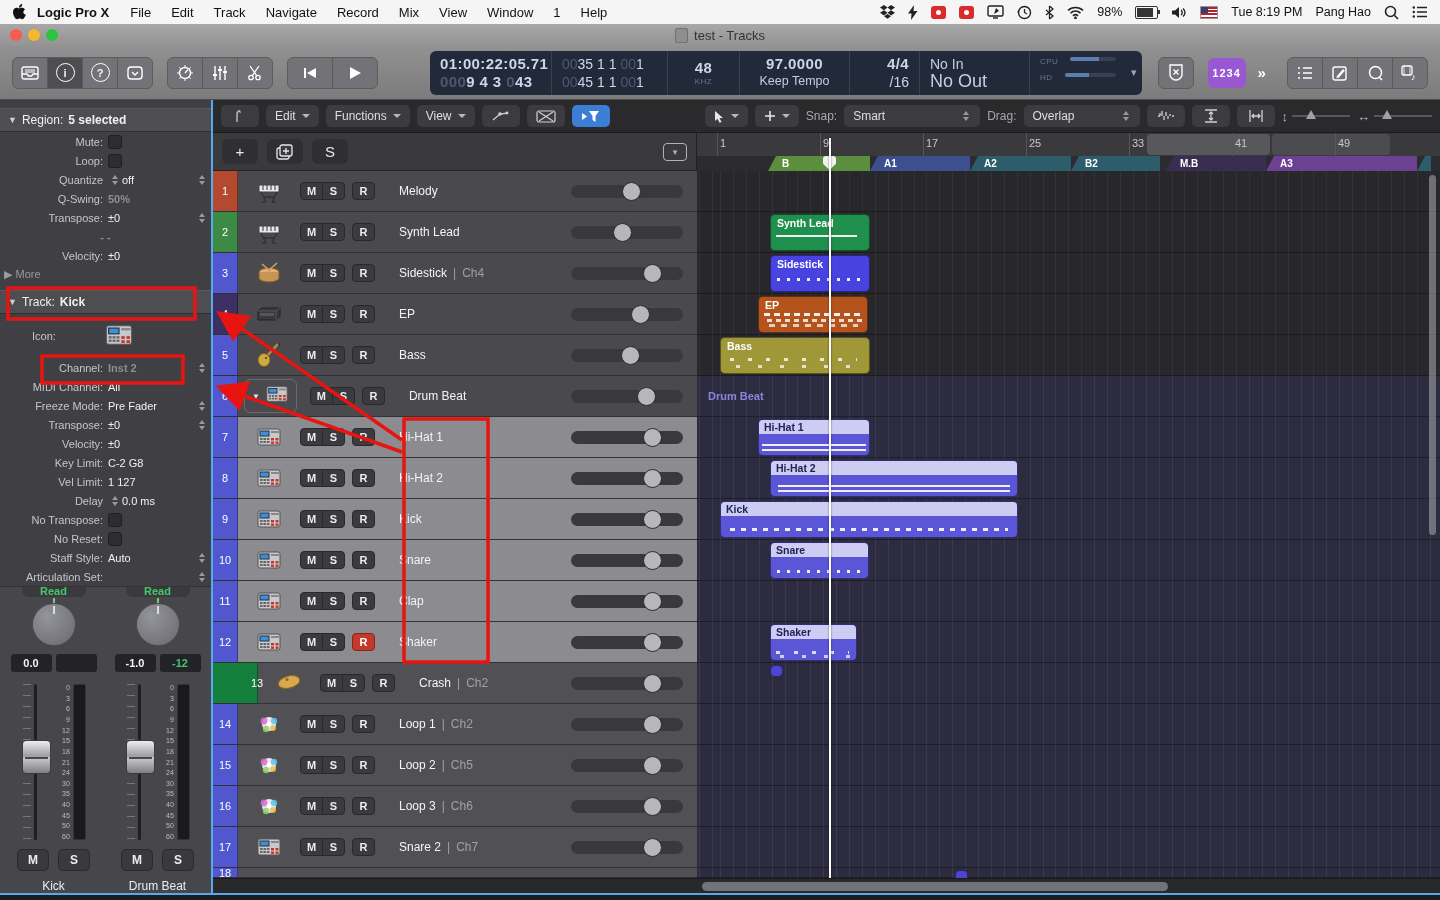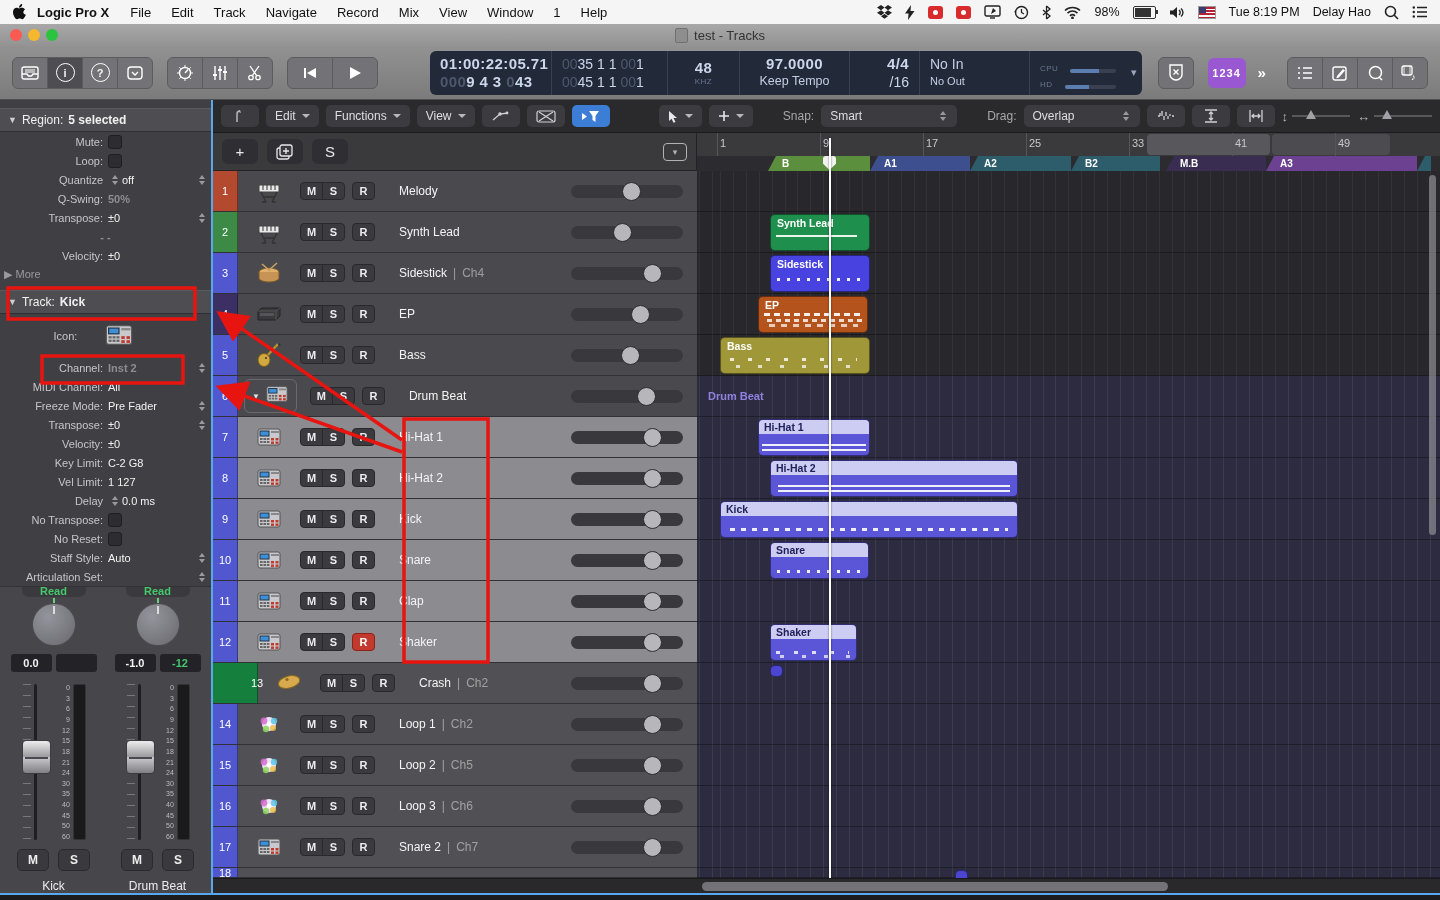--- a/index.html
+++ b/index.html
@@ -42,21 +42,21 @@
   .circle-g{width:17px;height:17px;border:1.6px solid #fff;border-radius:50%;display:flex;align-items:center;justify-content:center;font-size:11px;font-weight:bold;}
   
   #lcd{height:44px;margin-left:38px;background:#222938;border-radius:6px;display:flex;color:#ccd6ea;overflow:hidden;}
   .lcd-sec{border-right:1px solid #39404f;display:flex;flex-direction:column;justify-content:center;padding:3px 10px;box-sizing:border-box;}
   .lcd-row{display:flex;align-items:baseline;white-space:pre;}
   .lcd-big{font-size:15px;font-weight:bold;letter-spacing:0.4px;line-height:18px;}
   .lcd-md{font-size:14px;font-weight:normal;line-height:18px;}
   .lcd-sm{font-size:12.5px;line-height:17px;color:#c3cfe4;}
   .lcd-dim{color:#4d586f;}
   .lcd-label{font-size:8px;color:#6b7690;letter-spacing:0.5px;}
-  .meter-row{display:flex;align-items:flex-end;gap:12px;height:16px;}
+  .meter-row{display:flex;align-items:flex-start;gap:12px;height:16px;}
   .meter-bar{width:58px;height:4px;background:#39404f;border-radius:2px;position:relative;overflow:hidden;}
   .meter-bar i{position:absolute;left:0;top:0;bottom:0;background:#5c7db0;}
   .lcd-chev{display:flex;align-items:center;padding:0 5px;color:#9aa6bd;font-size:11px;}
   .purple-btn{height:30px;width:38px;margin-left:14px;background:#9а57d3;background:#9957d2;border-radius:6px;
               color:#fff;font-size:11px;font-weight:bold;display:flex;align-items:center;justify-content:center;letter-spacing:1px;}
   .chev2{color:#fff;font-size:15px;font-weight:bold;margin-left:12px;}
   
   #inspector{position:absolute;left:0;top:100px;width:211px;height:793px;background:#404044;color:#d8d8dc;font-size:11px;}
   .insp-header{position:absolute;left:0;right:0;height:24px;background:#4e4e52;border-top:1px solid #5a5a5e;
                border-bottom:1px solid #303034;display:flex;align-items:center;padding:0 8px;box-sizing:border-box;color:#f0f0f0;font-size:12px;gap:5px;}
@@ -66,21 +66,21 @@
   .insp-row .val{font-weight:normal;color:#f2f2f2;}
   .insp-row .val.dim{color:#8e8e92;font-weight:bold;}
   .cbox{width:12px;height:12px;border-radius:3px;background:#2d2d31;border:1px solid #1f1f23;}
   .stp{margin-left:auto;display:flex;flex-direction:column;gap:2px;padding-right:2px;}
   .stp i{width:0;height:0;border-left:3.5px solid transparent;border-right:3.5px solid transparent;}
   .stp i.up{border-bottom:4px solid #9a9a9e;}
   .stp i.dn{border-top:4px solid #9a9a9e;}
   .stp-inline{display:inline-flex;flex-direction:column;gap:2px;margin:0 4px;vertical-align:middle;}
   .tri{font-size:9px;color:#cfcfd3;}
   #icon-row{position:absolute;left:0;right:0;top:218px;height:36px;display:flex;align-items:center;}
-  #icon-row .lb{width:104px;text-align:center;color:#c6c6ca;padding-right:5px;box-sizing:border-box;padding-left:32px;}
+  #icon-row .lb{width:104px;text-align:left;color:#c6c6ca;padding-right:5px;box-sizing:border-box;padding-left:32px;}
   
   #strips{position:absolute;left:0;right:0;top:486px;bottom:0;background:#47474b;border-top:1px solid #333;
           display:flex;justify-content:center;gap:14px;overflow:hidden;}
   .strip{width:90px;display:flex;flex-direction:column;align-items:center;}
   .read-pill{margin-top:-6px;width:64px;height:16px;background:#3a3a3e;border-radius:0 0 7px 7px;color:#45c76c;
              font-size:11px;font-weight:bold;display:flex;align-items:flex-end;justify-content:center;}
   .knob{margin-top:6px;width:42px;height:42px;border-radius:50%;border:1px solid #4c4c50;position:relative;
         background:radial-gradient(circle at 35% 30%,#94949c,#68686d);}
   .knob:before{content:"";position:absolute;left:50%;top:-6px;width:2px;height:5px;background:#6fcf85;transform:translateX(-50%);}
   .knob:after{content:"";position:absolute;left:50%;top:2px;width:2px;height:8px;background:#dcdce0;transform:translateX(-50%);}
@@ -104,21 +104,21 @@
           font-size:12px;font-weight:bold;display:flex;align-items:center;justify-content:center;}
   .strip-name{margin-top:8px;font-size:12px;color:#ececf0;}
   
   #timeline{position:absolute;left:213px;top:100px;width:1227px;height:793px;background:#29292c;}
   #tt-toolbar{position:absolute;left:0;top:0;width:1227px;height:33px;background:#2a2a2d;border-bottom:1px solid #1b1b1e;
               display:flex;align-items:center;padding:0 8px;box-sizing:border-box;font-size:12px;color:#dedee2;gap:7px;}
   .pill{height:22px;background:#3c3c40;border-radius:5px;display:flex;align-items:center;padding:0 9px;gap:6px;}
   .carat{width:0;height:0;border-left:4px solid transparent;border-right:4px solid transparent;border-top:4.5px solid #b8b8bc;}
   .ico-btn{height:22px;min-width:30px;background:#3c3c40;border-radius:5px;display:flex;align-items:center;justify-content:center;padding:0 4px;}
   .ico-btn.blue{background:#3c7ed6;}
-  .tt-label{color:#a8a8ac;margin-left:23px;}
+  .tt-label{color:#a8a8ac;}
   .zoom-slider{display:flex;align-items:center;gap:4px;color:#b8b8bc;font-size:13px;}
   .zs-track{width:58px;height:2px;background:#58585c;position:relative;}
   .zs-thumb{position:absolute;top:-5px;width:0;height:0;border-left:5px solid transparent;border-right:5px solid transparent;border-bottom:9px solid #a2a2a6;}
   #header-strip{position:absolute;left:0;top:33px;width:484px;height:38px;background:#3a3a3d;
                 border-bottom:1px solid #242427;border-right:1px solid #222;display:flex;align-items:center;
                 padding:0 9px;box-sizing:border-box;gap:9px;}
   .hs-btn{width:36px;height:25px;background:#2f2f33;border-radius:6px;color:#e8e8ec;font-size:15px;
           display:flex;align-items:center;justify-content:center;}
   .hs-cfg{margin-left:auto;width:22px;height:16px;border:1.5px solid #b2b2b6;border-radius:4px;display:flex;align-items:center;justify-content:center;color:#b2b2b6;font-size:9px;}
   
@@ -265,21 +265,21 @@
             <path d="M1 4.5h3L8 1v11L4 8.5H1z" fill="#222"></path>
             <path d="M10 4c1.5 1.5 1.5 3.5 0 5M12 2.5c2.5 2.5 2.5 5.5 0 8" fill="none" stroke="#222" stroke-width="1.3"></path>
           </svg>
         </span>
         <span class="st-ic">
           <span class="flag">
             <i></i>
           </span>
         </span>
         <span>Tue 8:19 PM</span>
-        <span>Delay Hao</span>
+        <span>Pang Hao</span>
         <span class="st-ic">
           <svg width="15" height="15" viewBox="0 0 15 15">
             <circle cx="6.5" cy="6.5" r="5" fill="none" stroke="#222" stroke-width="1.6"></circle>
             <path d="M10.3 10.3L14 14" stroke="#222" stroke-width="1.6"></path>
           </svg>
         </span>
         <span class="st-ic">
           <svg width="16" height="12" viewBox="0 0 16 12">
             <path d="M5 1.5h10M5 6h10M5 10.5h10" stroke="#222" stroke-width="1.6"></path>
             <circle cx="1.8" cy="1.5" r="1.2" fill="#222"></circle>
@@ -374,21 +374,21 @@
       <div class="lcd-sec" style="width:110px;align-items:center;">
         <div class="lcd-big">97.0000</div>
         <div class="lcd-sm">Keep Tempo</div>
       </div>
       <div class="lcd-sec" style="width:70px;align-items:flex-end;">
         <div class="lcd-big">4/4</div>
         <div class="lcd-md">/16</div>
       </div>
       <div class="lcd-sec" style="width:110px;">
         <div class="lcd-sm" style="font-size:14px;">No In</div>
-        <div class="lcd-sm" style="font-size:11px;">No Out</div>
+        <div class="lcd-sm" style="font-size:18px;">No Out</div>
       </div>
       <div class="lcd-sec" style="width:96px;border-right:none;">
         <div class="meter-row">
             <span class="lcd-label">CPU</span>
             <span class="meter-bar">
               <i style="width:62%"></i>
             </span>
           </div>
         <div class="meter-row">
             <span class="lcd-label">HD</span>

